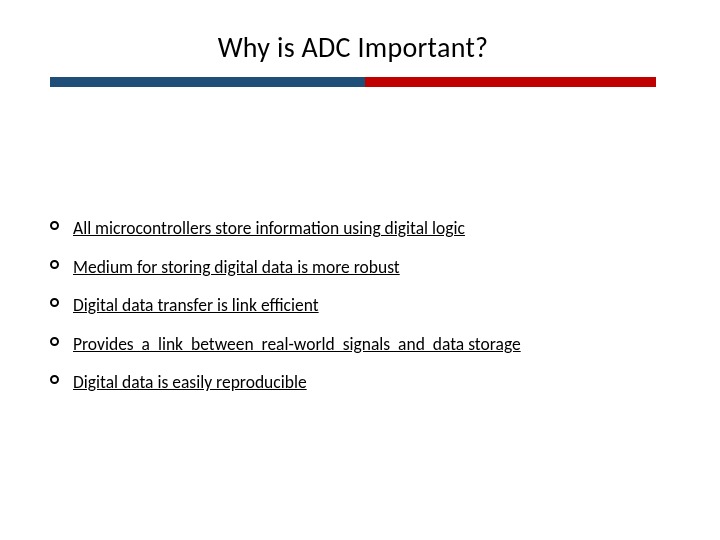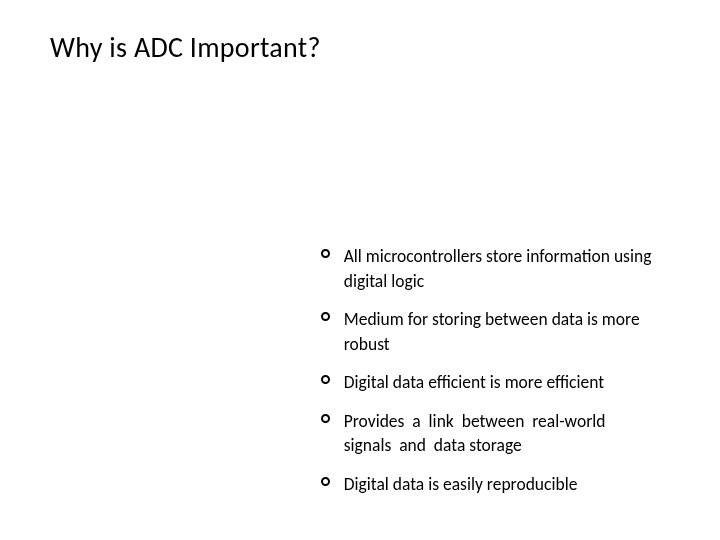--- a/index.html
+++ b/index.html
@@ -14,21 +14,21 @@
       background: #ffffff;
       font-family: 'Calibri', 'Segoe UI', Arial, sans-serif;
       overflow: hidden;
     }
 
     .slide {
       width: 720px;
       height: 540px;
       padding: 30px 64px 30px 50px;
       display: flex;
-      flex-direction: row;
+      flex-direction: column;
     }
 
     .title {
       text-align: center;
       font-size: 28px;
       font-weight: normal;
       color: #000000;
       margin-bottom: 12px;
       letter-spacing: 0.3px;
     }
@@ -46,21 +46,22 @@
 
     .divider-red {
       background-color: #c00000;
       flex: 0 0 48%;
     }
 
     .content {
       flex: 1;
       display: flex;
       flex-direction: column;
-      justify-content: flex-end;
+      justify-content: center;
+      text-decoration: underline;
     }
 
     .bullet-list {
       list-style: none;
       padding: 0;
       margin: 0;
     }
 
     .bullet-list li {
       display: flex;
@@ -98,25 +99,25 @@
   </div>
 
   <div class="content">
     <ul class="bullet-list">
       <li>
         <span class="bullet-circle"></span>
         <span class="bullet-text">All microcontrollers store information using digital logic</span>
       </li>
       <li>
         <span class="bullet-circle"></span>
-        <span class="bullet-text">Medium for storing between data is more robust</span>
+        <span class="bullet-text">Medium for storing digital data is more robust</span>
       </li>
       <li>
         <span class="bullet-circle"></span>
-        <span class="bullet-text">Digital data efficient is more efficient</span>
+        <span class="bullet-text">Digital data transfer is link efficient</span>
       </li>
       <li>
         <span class="bullet-circle"></span>
         <span class="bullet-text">Provides&nbsp; a&nbsp; link&nbsp; between&nbsp; real-world&nbsp; signals&nbsp; and&nbsp; data storage</span>
       </li>
       <li>
         <span class="bullet-circle"></span>
         <span class="bullet-text">Digital data is easily reproducible</span>
       </li>
     </ul>

